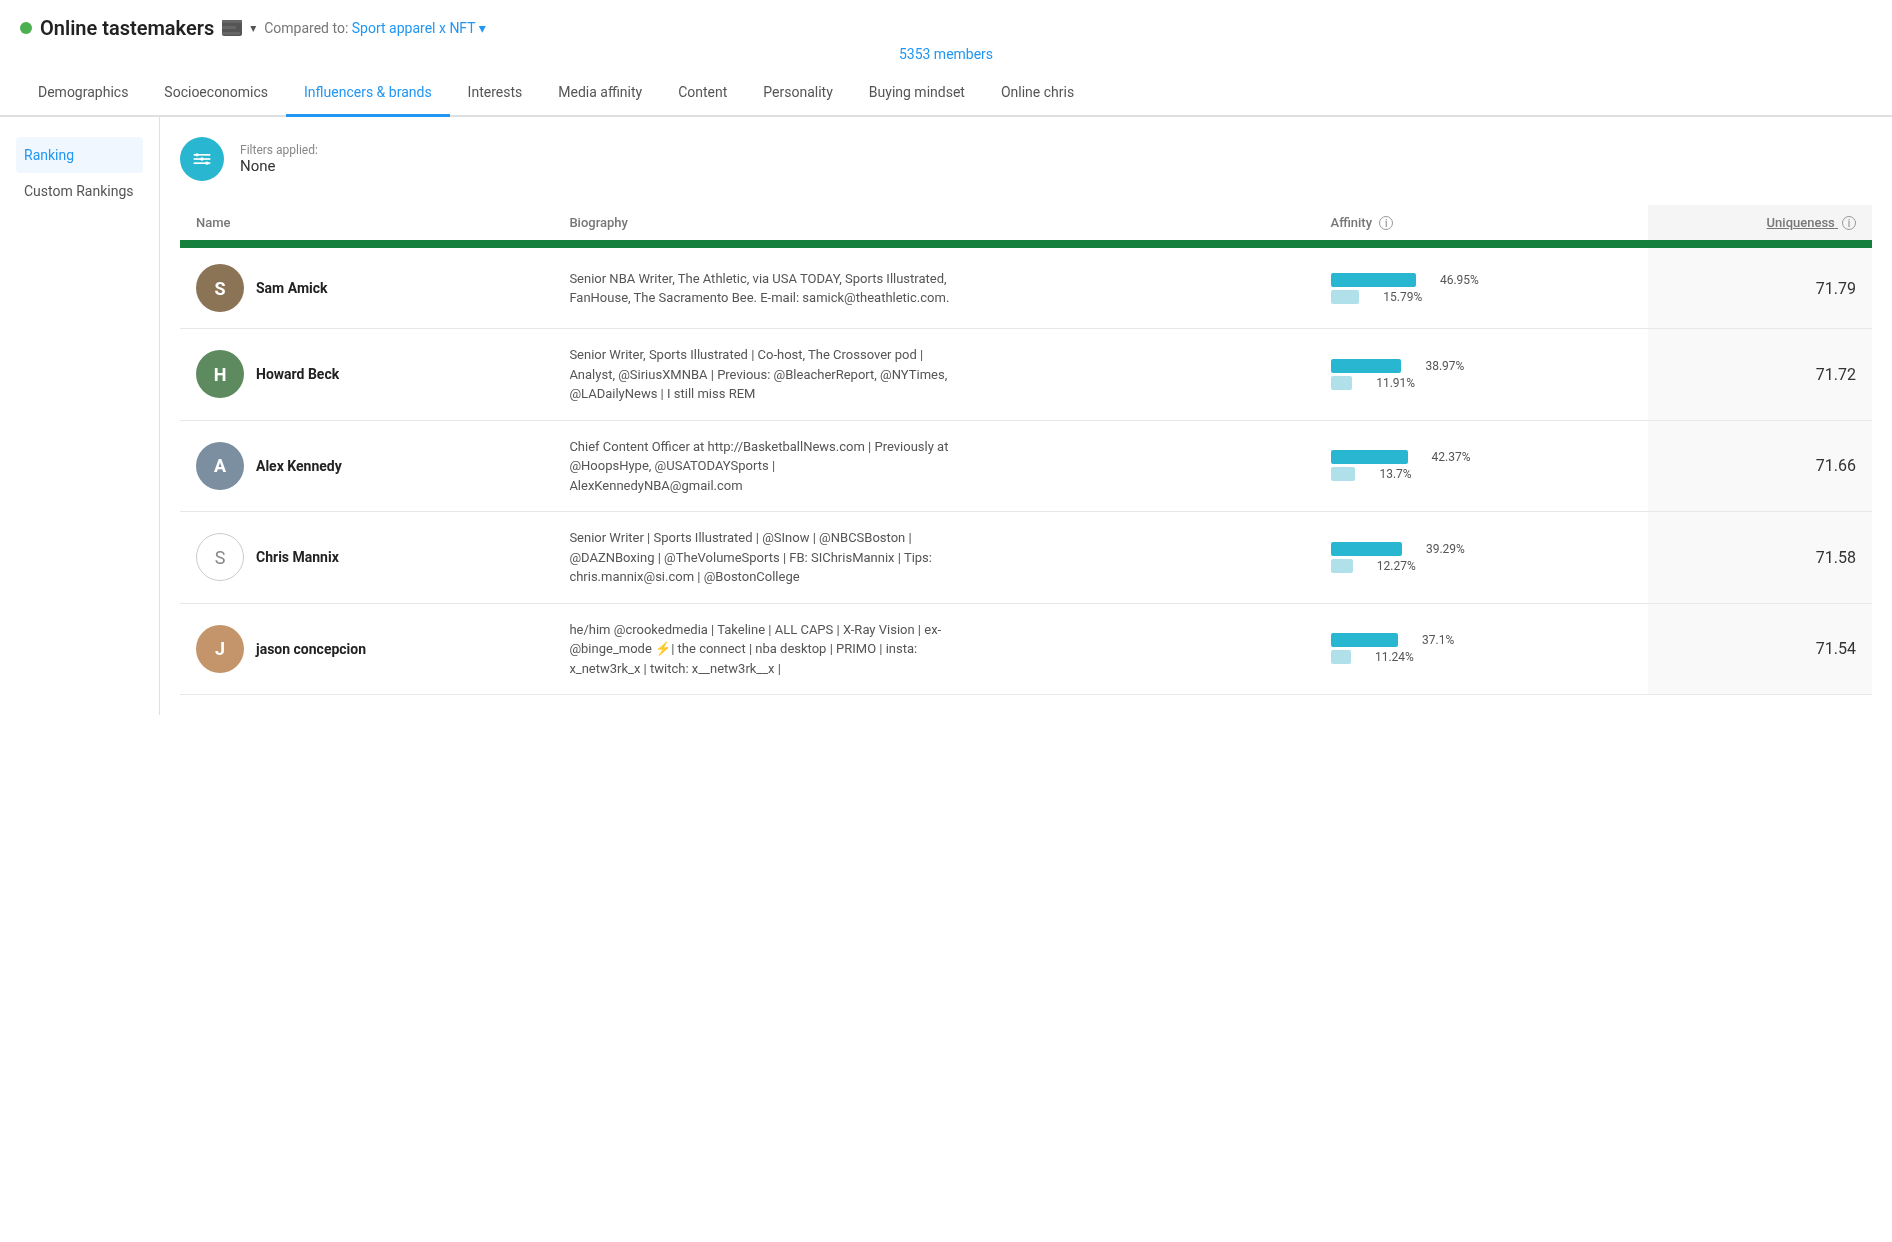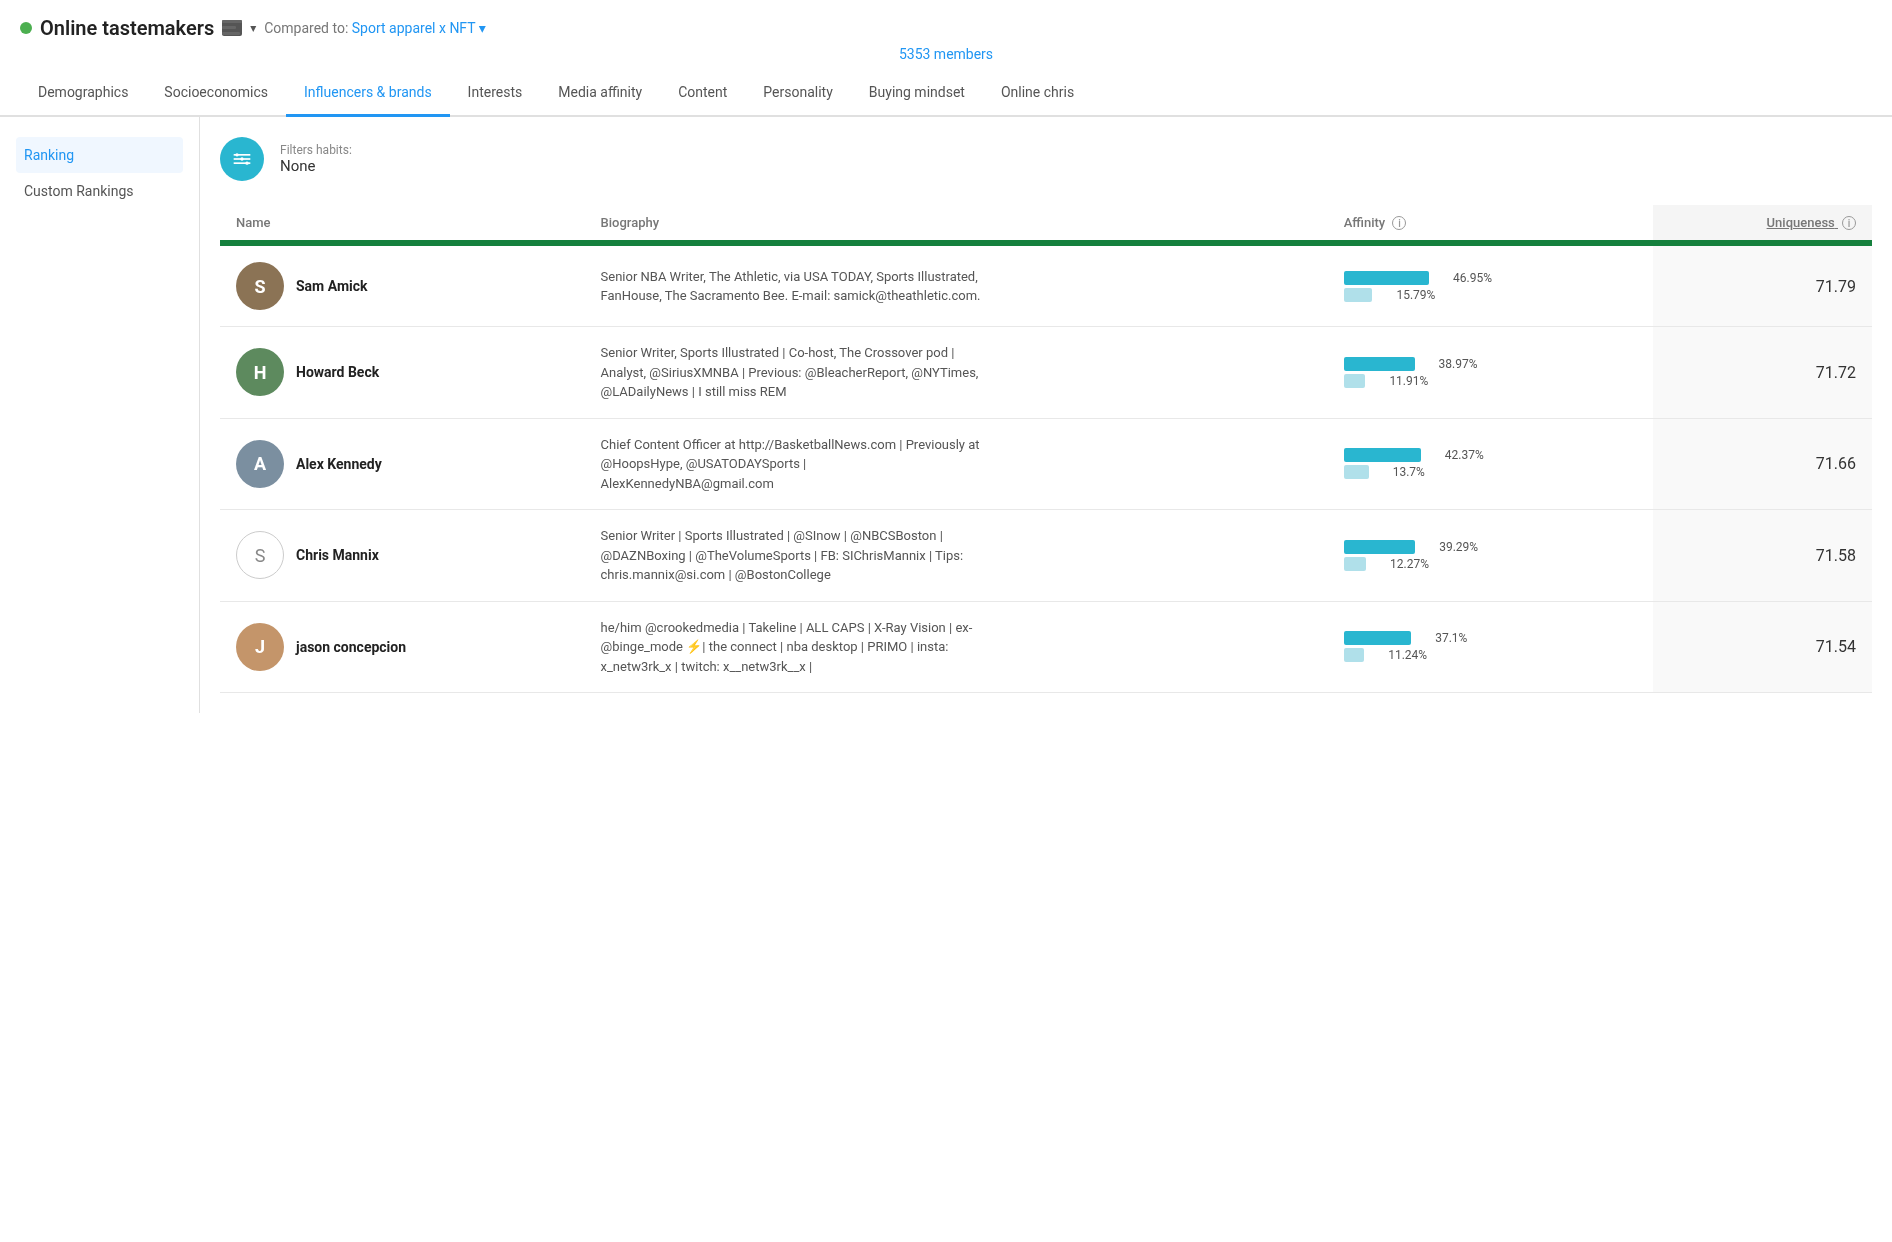--- a/index.html
+++ b/index.html
@@ -14,33 +14,33 @@
     .compared-to { font-size: 14px; color: #777; }
     .compared-to a { color: #2196F3; text-decoration: none; }
     .members { color: #2196F3; font-size: 14px; cursor: pointer; }
 
     .nav-tabs { display: flex; border-bottom: 2px solid #e0e0e0; padding: 0 20px; gap: 0; }
     .nav-tab { padding: 14px 18px; font-size: 14px; color: #555; cursor: pointer; white-space: nowrap; border-bottom: 3px solid transparent; margin-bottom: -2px; }
     .nav-tab.active { color: #2196F3; border-bottom-color: #2196F3; }
 
     .content { display: flex; }
 
-    .sidebar { width: 200px; padding: 20px 16px; border-right: 1px solid #e0e0e0; flex-shrink: 0; }
+    .sidebar { width: 160px; padding: 20px 16px; border-right: 1px solid #e0e0e0; flex-shrink: 0; }
     .sidebar-item { padding: 10px 8px; font-size: 14px; color: #555; cursor: pointer; border-radius: 4px; }
     .sidebar-item.active { color: #2196F3; background: #f0f7ff; }
 
     .main { flex: 1; padding: 20px; }
     .filters-row { display: flex; align-items: center; gap: 16px; margin-bottom: 24px; }
     .filter-btn { width: 44px; height: 44px; background: #29B6D0; border-radius: 50%; display: flex; align-items: center; justify-content: center; cursor: pointer; flex-shrink: 0; }
     .filter-btn svg { width: 20px; height: 20px; fill: white; }
     .filters-label { font-size: 12px; color: #888; }
     .filters-value { font-size: 15px; color: #333; }
 
     .table { width: 100%; border-collapse: collapse; }
-    .table thead tr { border-bottom: 6px solid #15803d; }
+    .table thead tr { border-bottom: 8px solid #15803d; }
     .table th { padding: 10px 16px; text-align: left; font-size: 13px; color: #777; font-weight: 500; }
     .table th.right { text-align: right; background: #f5f5f5; text-decoration: underline; }
     .table th .info-icon { display: inline-block; width: 14px; height: 14px; border: 1px solid #999; border-radius: 50%; font-size: 10px; text-align: center; line-height: 13px; color: #999; margin-left: 4px; cursor: pointer; }
     .table tbody tr { border-bottom: 1px solid #e8e8e8; }
     .table td { padding: 16px; vertical-align: middle; }
     .table td.uniqueness { text-align: right; font-size: 16px; color: #333; background: #f9f9f9; }
 
     .person-cell { display: flex; align-items: center; gap: 12px; }
     .avatar { width: 48px; height: 48px; border-radius: 50%; flex-shrink: 0; overflow: hidden; display: flex; align-items: center; justify-content: center; font-size: 18px; font-weight: 600; }
     .avatar-placeholder { width: 48px; height: 48px; border-radius: 50%; border: 1.5px solid #ccc; display: flex; align-items: center; justify-content: center; font-size: 18px; color: #888; flex-shrink: 0; }
@@ -102,21 +102,21 @@
         <svg viewBox="0 0 24 24" xmlns="http://www.w3.org/2000/svg">
           <circle cx="6" cy="7" r="2" fill="white"></circle>
           <line x1="2" y1="7" x2="22" y2="7" stroke="white" stroke-width="2"></line>
           <circle cx="12" cy="12" r="2" fill="white"></circle>
           <line x1="2" y1="12" x2="22" y2="12" stroke="white" stroke-width="2"></line>
           <circle cx="18" cy="17" r="2" fill="white"></circle>
           <line x1="2" y1="17" x2="22" y2="17" stroke="white" stroke-width="2"></line>
         </svg>
       </div>
       <div>
-        <div class="filters-label">Filters habits:</div>
+        <div class="filters-label">Filters applied:</div>
         <div class="filters-value">None</div>
       </div>
     </div>
 
     <table class="table">
       <thead>
         <tr>
           <th>Name</th>
           <th>Biography</th>
           <th>

